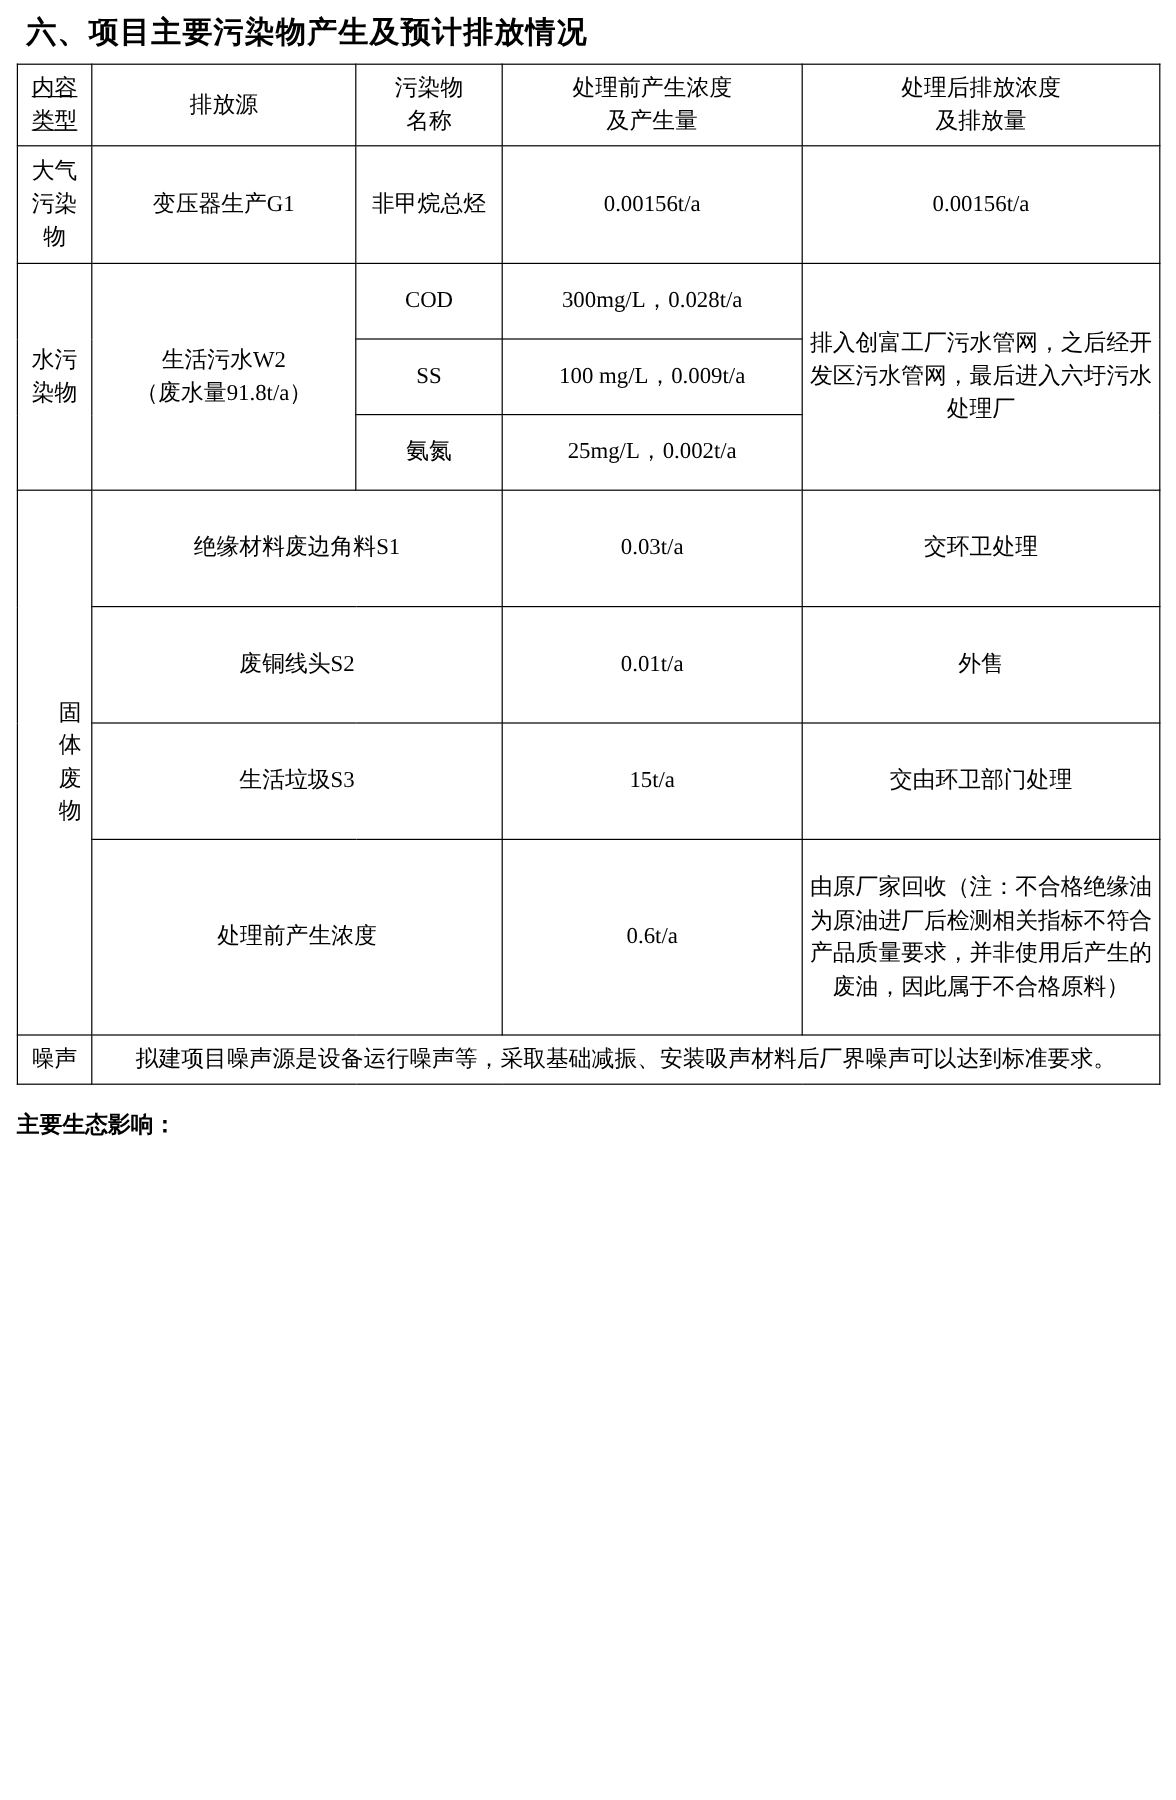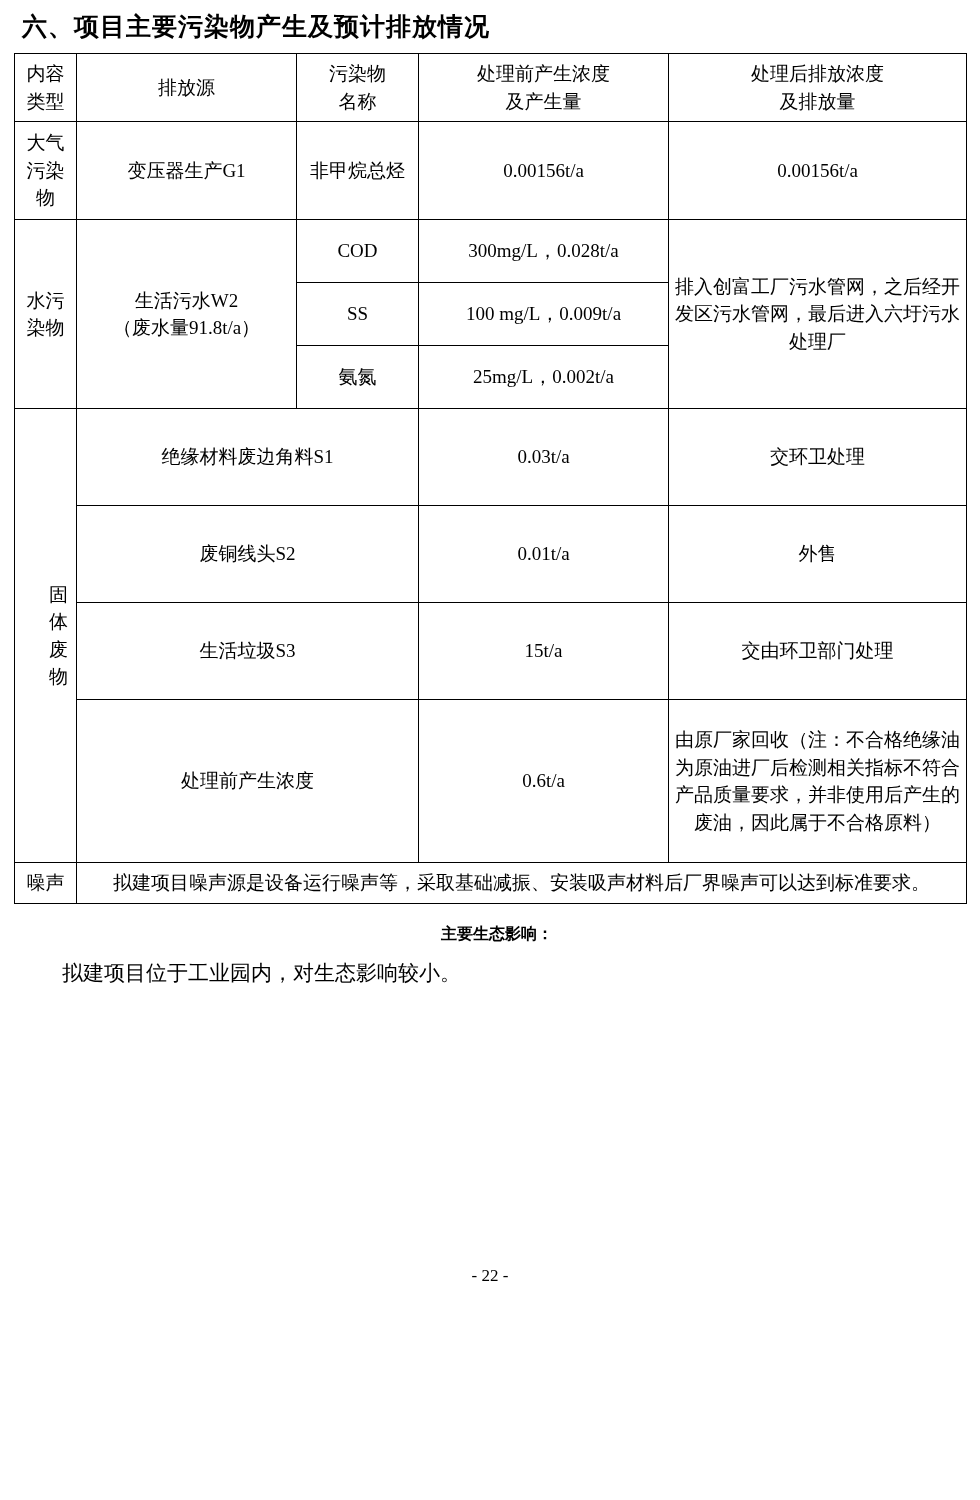--- a/index.html
+++ b/index.html
@@ -61,24 +61,23 @@
     line-height: 1.75;
     padding: 6px 18px;
   }
   .noise-text {
     text-align: center;
     line-height: 1.7;
     padding: 10px 16px;
   }
   .eco-title {
     font-family: "Liberation Sans", "DejaVu Sans", sans-serif;
-    font-size: 16px;
+    font-size: 19px;
     font-weight: bold;
     margin: 20px 0 0 14px;
-    text-align: center;
   }
   .eco-body {
     font-size: 21px;
     margin: 14px 0 0 62px;
   }
   .page-number {
     position: absolute;
     bottom: 22px;
     left: 0;
     width: 980px;
@@ -97,21 +96,21 @@
     <colgroup>
       <col class="catcell">
       <col class="col-source">
       <col class="col-name">
       <col class="col-before">
       <col class="col-after">
     </colgroup>
     <tbody>
 
       <tr>
-        <td class="catcell hdr" style="white-space:pre-line;">内容
+        <td class="catcell hdr" style="white-space:pre-line;text-decoration:underline;">内容
 类型</td>
         <td class="hdr">排放源</td>
         <td class="hdr" style="white-space:pre-line;">污染物
 名称</td>
         <td class="hdr" style="white-space:pre-line;font-family:Liberation Serif, serif;">处理前产生浓度
 及产生量</td>
         <td class="hdr" style="white-space:pre-line;text-align:center;">处理后排放浓度
 及排放量</td>
       </tr>
 
@@ -169,16 +168,14 @@
       </tr>
 
       <tr>
         <td class="catcell">噪声</td>
         <td colspan="4" class="noise-text">拟建项目噪声源是设备运行噪声等，采取基础减振、安装吸声材料后厂界噪声可以达到标准要求。</td>
       </tr>
     </tbody>
   </table>
 
   <div class="eco-title">主要生态影响：</div>
-  <div class="eco-body">拟建项目位于工业园内，对生态影响较小。</div>
 
-  <div class="page-number">- 22 -</div>
 </div>
 
 </body></html>

